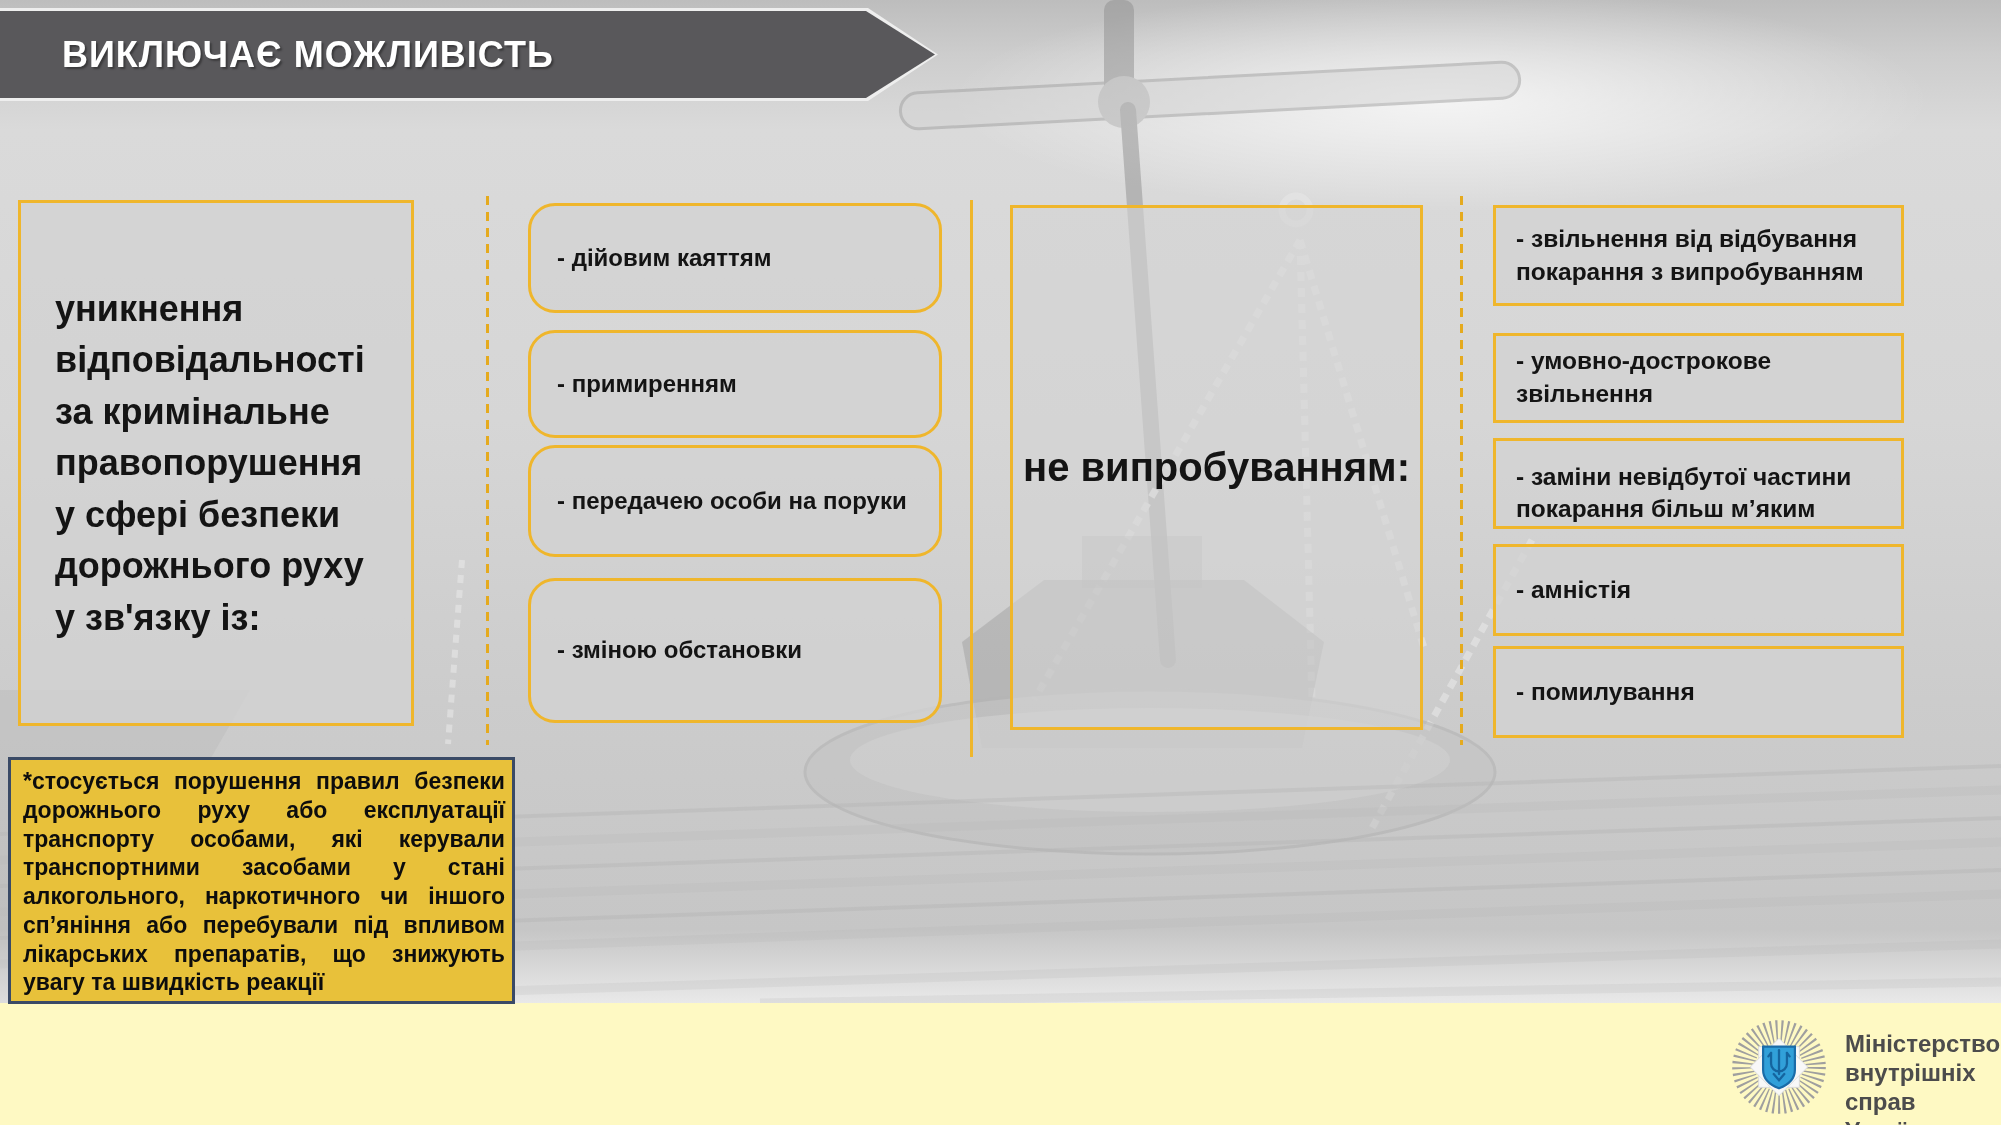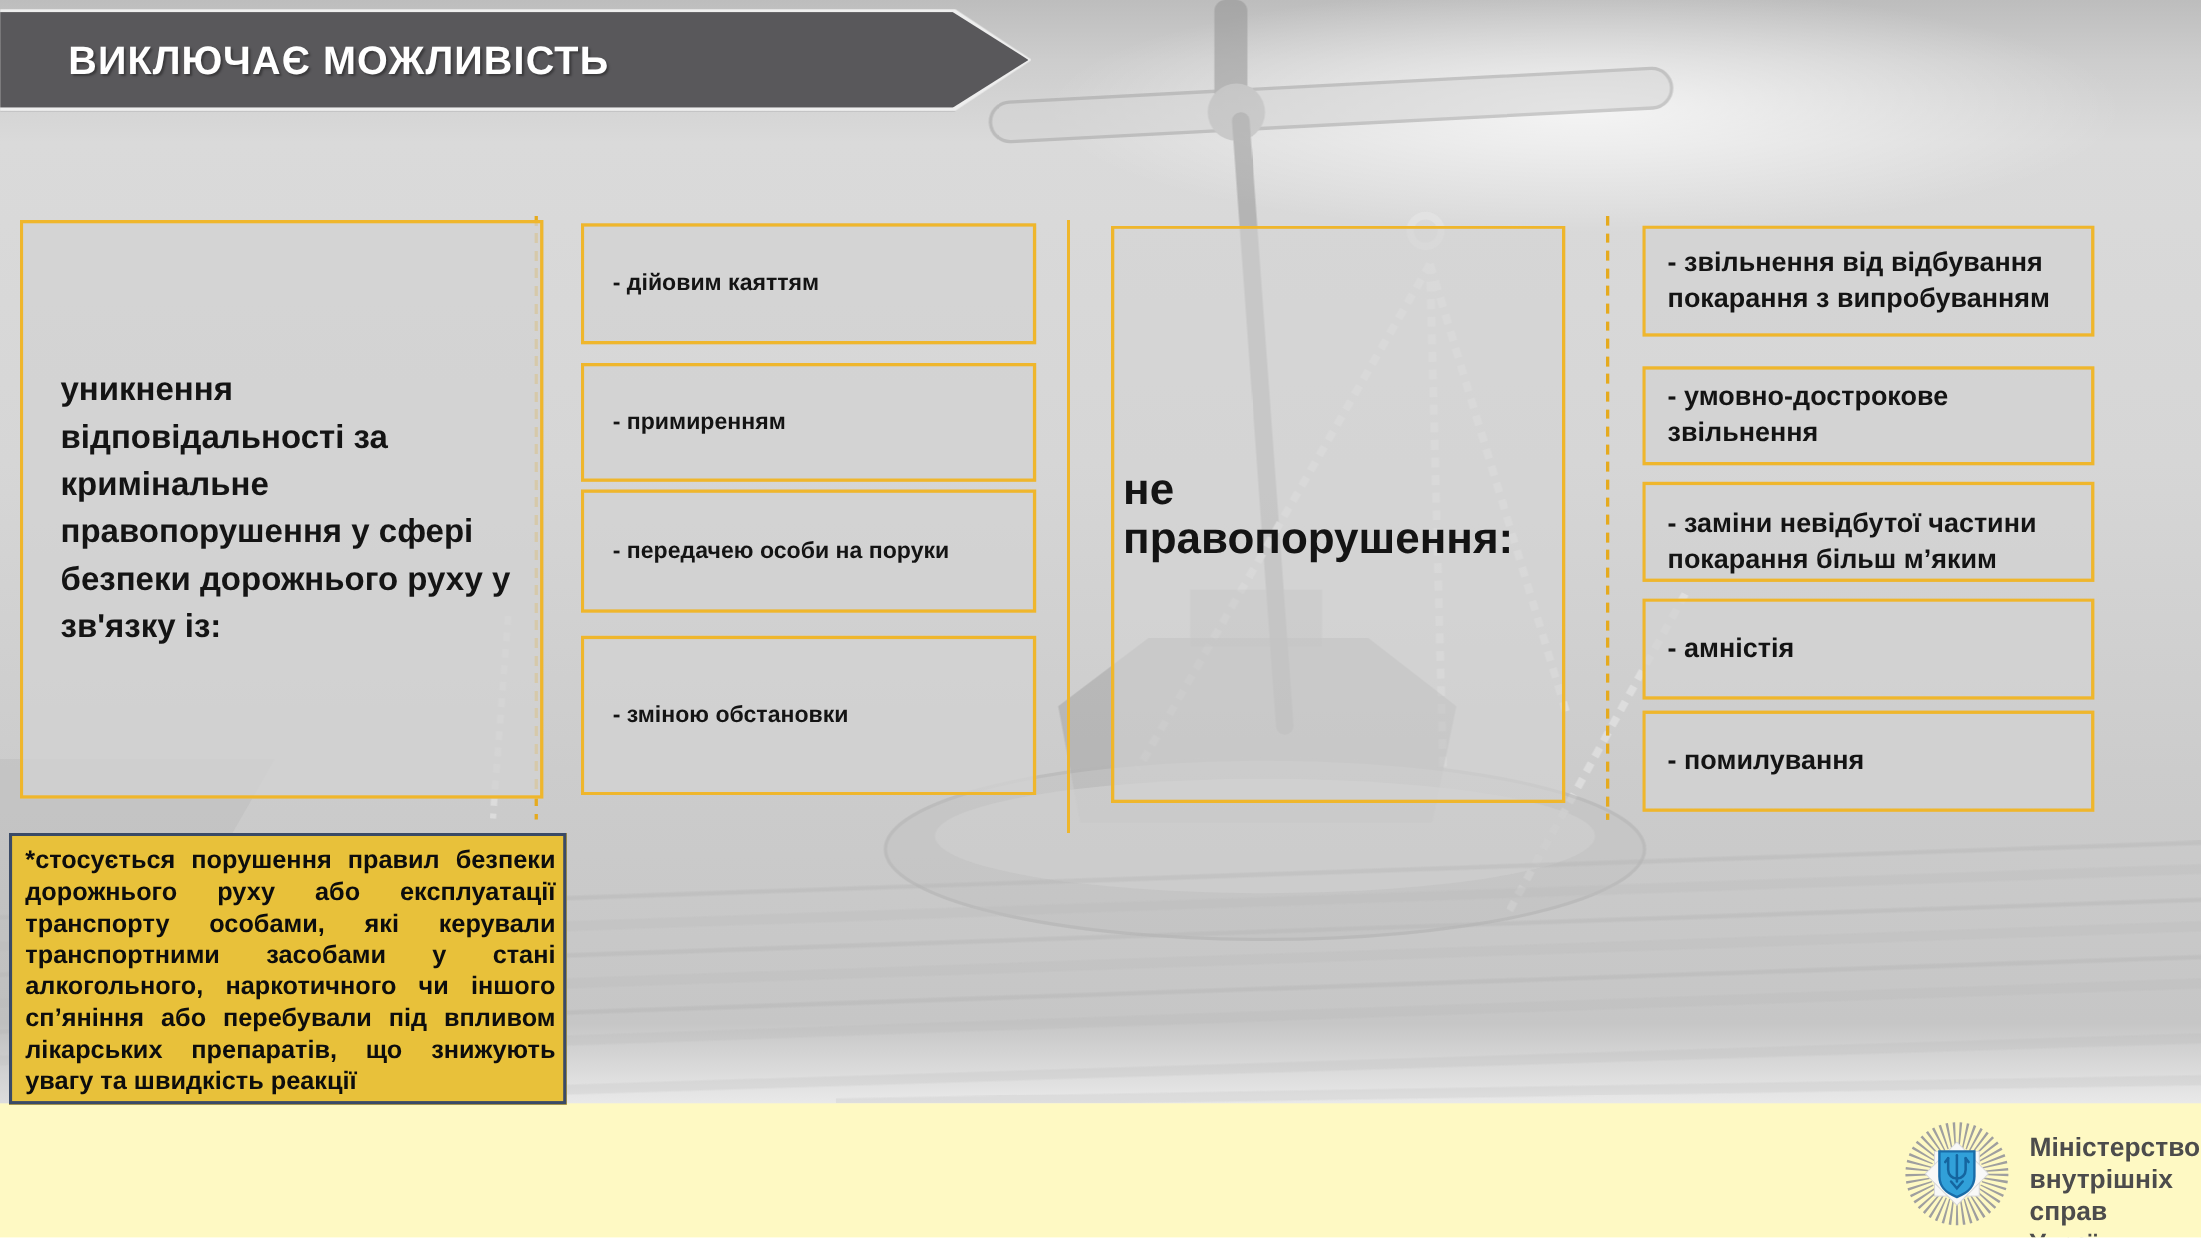--- a/index.html
+++ b/index.html
@@ -26,22 +26,22 @@
     display:flex;align-items:center;padding-left:62px;box-sizing:border-box;
     color:#ffffff;font-size:36px;font-weight:bold;letter-spacing:1px;
     text-shadow:2px 2px 2px rgba(0,0,0,.35);
   }
   
   .box{
     position:absolute;box-sizing:border-box;border:3px solid #efb62c;
     background:rgba(210,210,210,.78);color:#141414;font-weight:bold;
     display:flex;align-items:center;
   }
-  .left-box{left:18px;top:200px;width:476px;height:526px;padding:0 26px 0 34px;font-size:30px;line-height:1.43;justify-content:flex-end;}
-  .mid{left:528px;width:414px;padding:0 16px 0 26px;font-size:21px;line-height:1.35;}
+  .left-box{left:18px;top:200px;width:396px;height:526px;padding:0 26px 0 34px;font-size:36px;line-height:1.43;justify-content:flex-end;}
+  .mid{left:528px;width:414px;padding:0 16px 0 26px;font-size:24px;line-height:1.35;border-radius:27px;}
   .m1{top:203px;height:110px;}
   .m2{top:330px;height:108px;}
   .m3{top:445px;height:112px;}
   .m4{top:578px;height:145px;}
   .center-box{
     left:1010px;top:205px;width:413px;height:525px;background:rgba(212,212,212,.62);
     justify-content:center;font-size:40px;padding:0 8px;
   }
   .rgt{left:1493px;width:411px;padding:0 12px 0 20px;font-size:24.5px;line-height:1.33;}
   .r1{top:205px;height:101px;}
@@ -138,21 +138,21 @@
     <span>- примиренням</span>
   </div>
   <div class="box mid m3">
     <span>- передачею особи на поруки</span>
   </div>
   <div class="box mid m4">
     <span>- зміною обстановки</span>
   </div>
 
   <div class="box center-box">
-    <span>не правопорушення:</span>
+    <span>не випробуванням:</span>
   </div>
 
   <div class="box rgt r1">
     <span>- звільнення від відбування покарання з випробуванням</span>
   </div>
   <div class="box rgt r2">
     <span>- умовно-дострокове звільнення</span>
   </div>
   <div class="box rgt r3">
     <span>- заміни невідбутої частини покарання більш м’яким</span>

